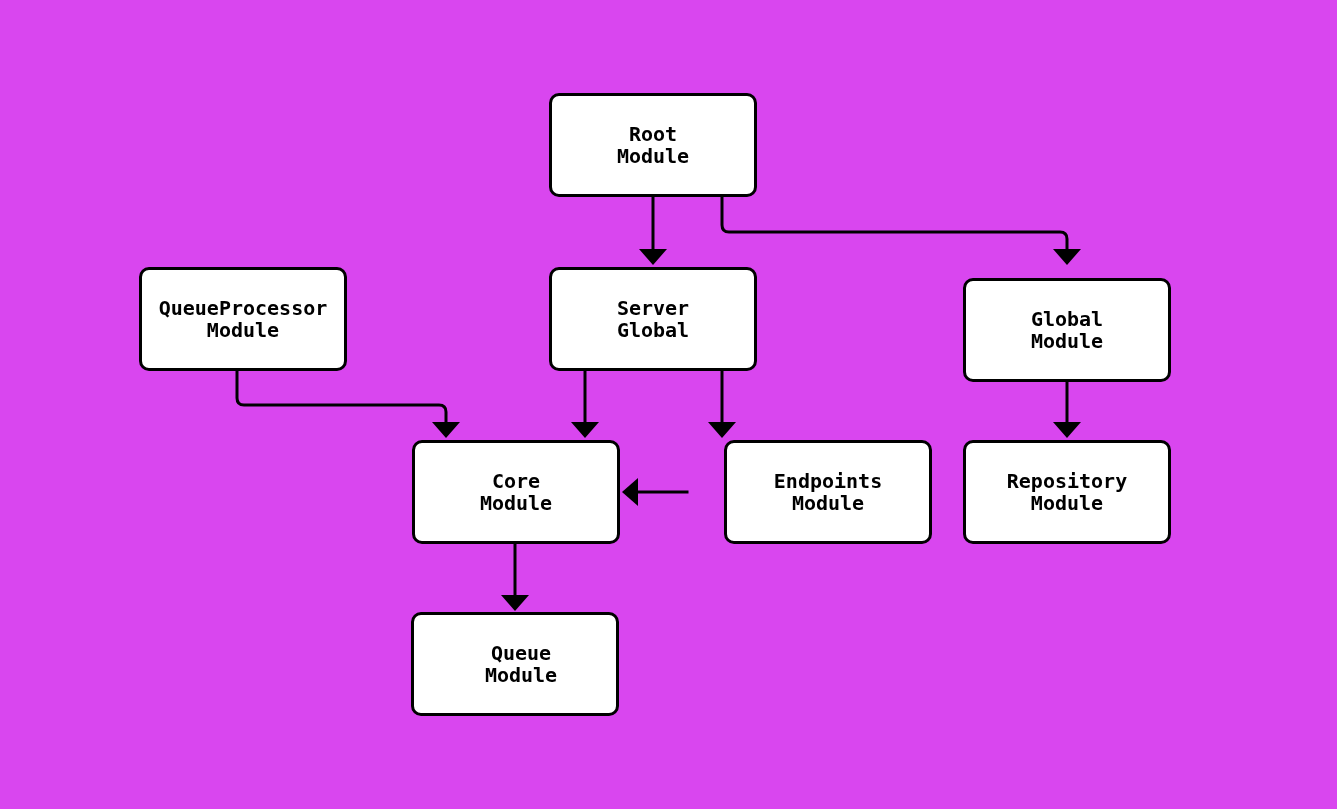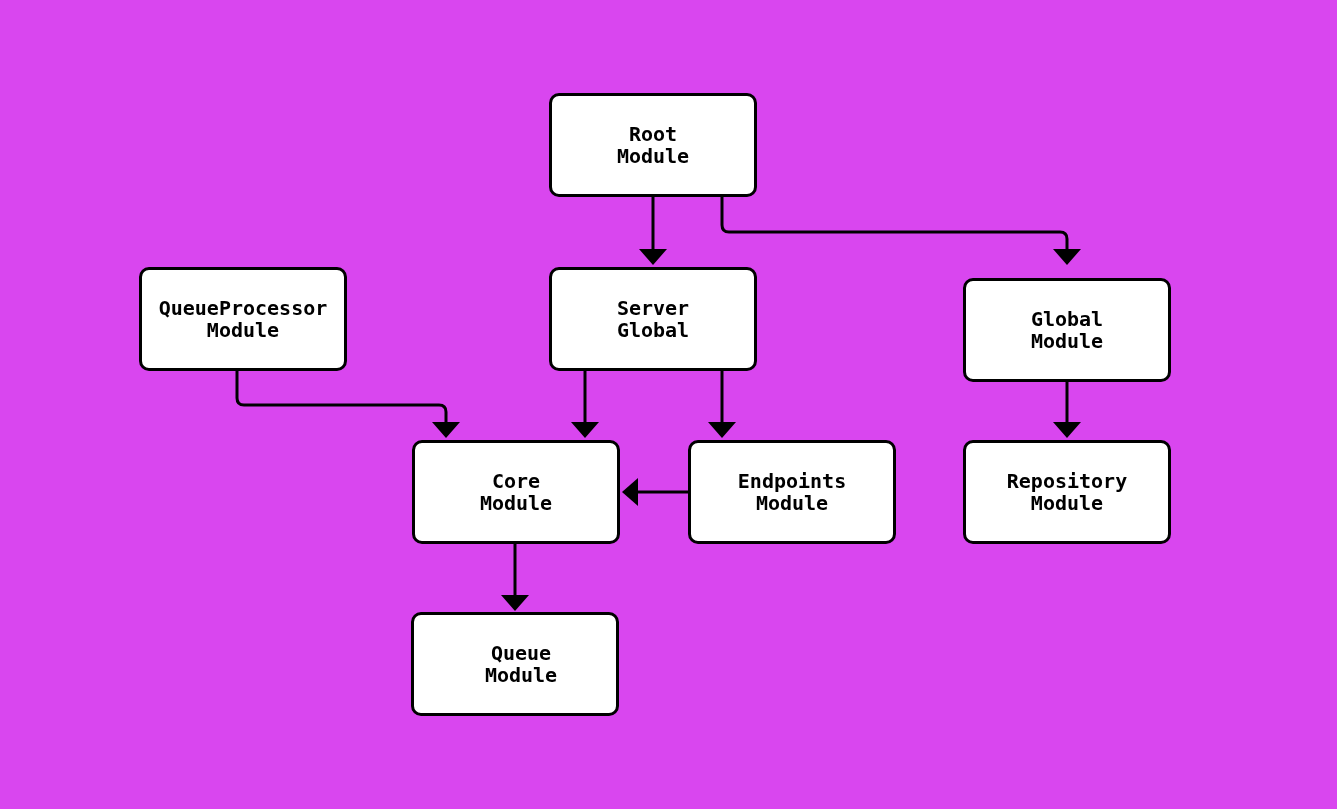--- a/index.html
+++ b/index.html
@@ -48,21 +48,21 @@
     font-size: 20px;
     line-height: 22px;
     color: #000000;
     white-space: pre-line;
   }
   .n-root          { left: 549px;  top: 93px;  }
   .n-queueproc     { left: 139px;  top: 267px; }
   .n-server        { left: 549px;  top: 267px; }
   .n-global        { left: 963px;  top: 278px; }
   .n-core          { left: 412px;  top: 440px; }
-  .n-endpoints     { left: 688px;  top: 440px; }
+  .n-endpoints     { left: 724px;  top: 440px; }
   .n-repository    { left: 963px;  top: 440px; }
   .n-queue         { left: 411px;  top: 612px; padding-left: 12px; }
 </style>
 </head>
 <body>
 
 <div id="canvas">
 
   <svg id="edge-layer" viewBox="0 0 1337 809" xmlns="http://www.w3.org/2000/svg">
 

